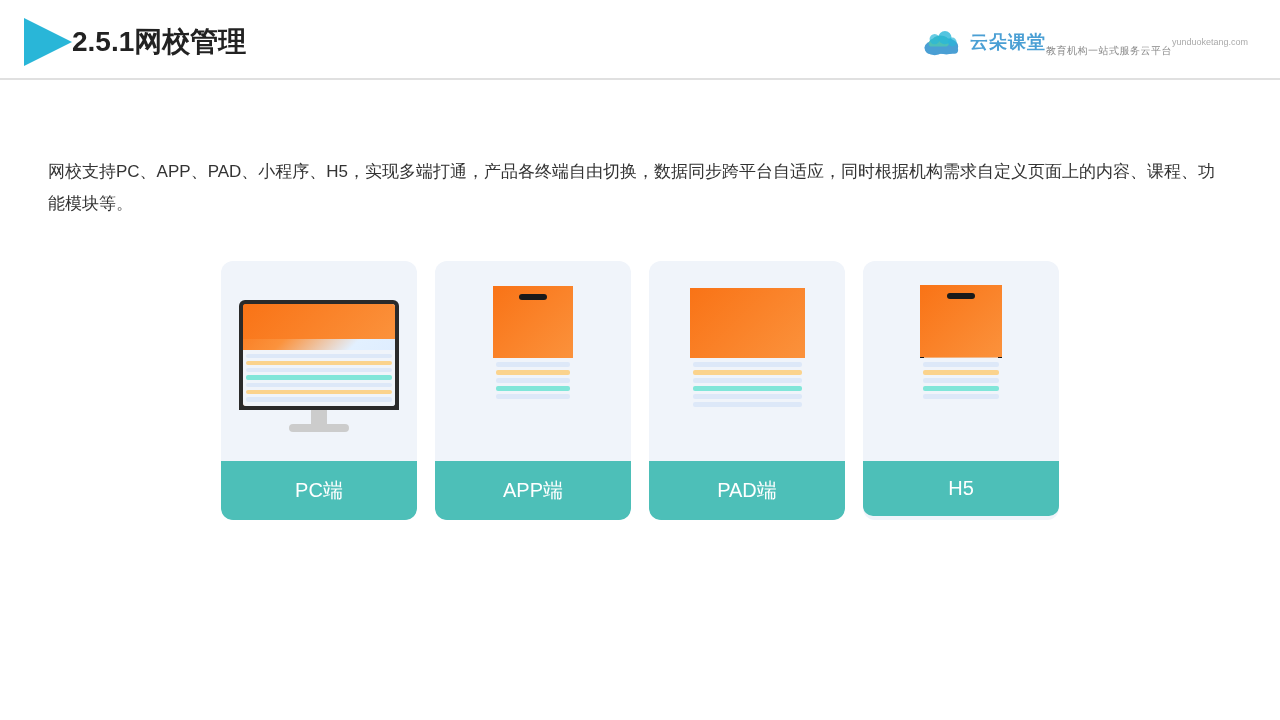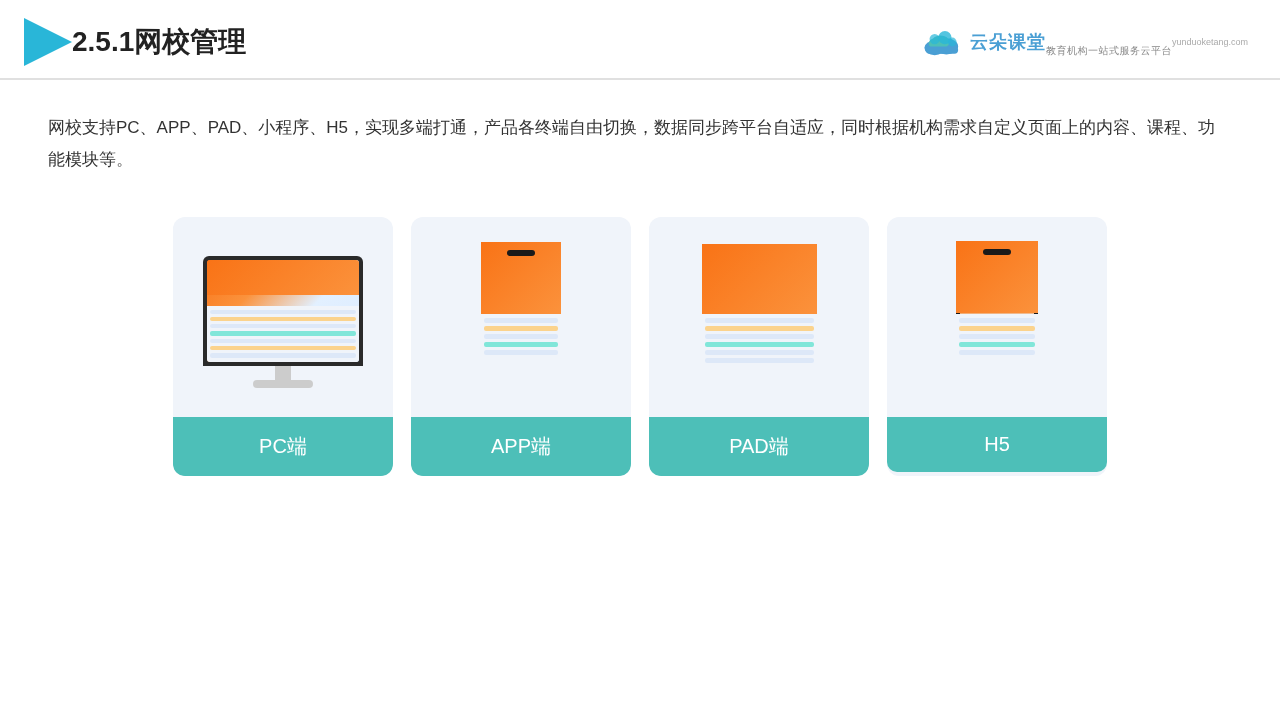--- a/index.html
+++ b/index.html
@@ -63,34 +63,35 @@
       color: #aaa;
       text-align: left;
     }
 
     
     .description {
       padding: 32px 48px 20px 48px;
       font-size: 17px;
       color: #333;
       line-height: 1.9;
+      margin-top: 44px;
     }
 
     
     .cards-container {
       display: flex;
       gap: 18px;
       padding: 20px 40px;
       justify-content: center;
     }
 
     .card {
       background: #f0f4fa;
       border-radius: 12px;
-      width: 220px;
+      width: 196px;
       display: flex;
       flex-direction: column;
       align-items: flex-start;
       overflow: hidden;
     }
 
     .card-image-area {
       width: 100%;
       height: 200px;
       display: flex;

